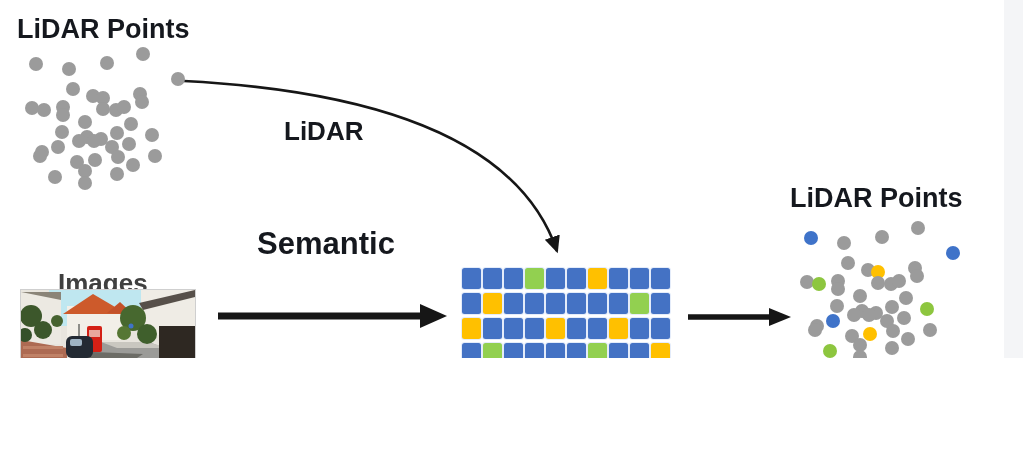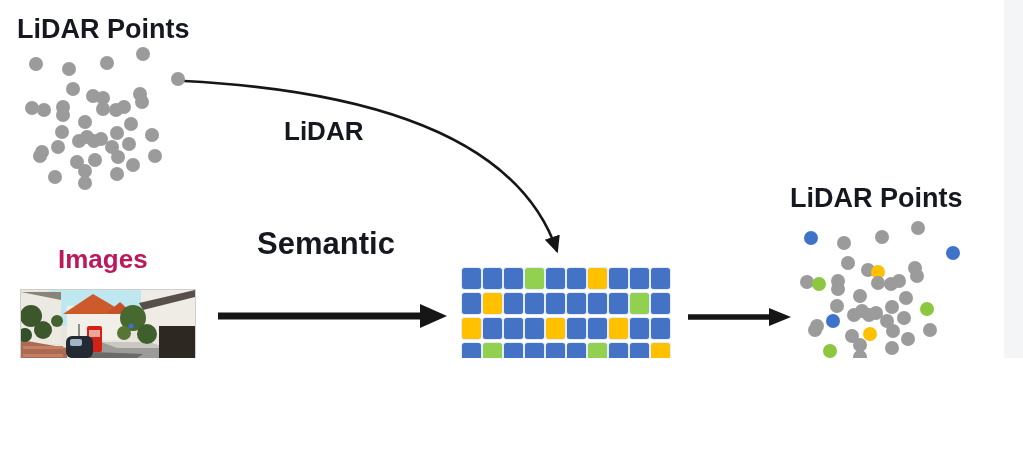--- a/index.html
+++ b/index.html
@@ -26,21 +26,21 @@
 </style>
 </head>
 <body>
 
 <div class="stage" style="background: rgb(255, 255, 255);">
 
   <div class="strip" style="background: rgb(244, 245, 247);"></div>
 
   <div class="label lbl-lidar-left" style="color: rgb(21, 24, 30);">LiDAR Points</div>
   <div class="label lbl-fusion" style="color: rgb(21, 24, 30);">LiDAR</div>
-  <div class="label lbl-images" style="color: #be185d;">Images</div>
+  <div class="label lbl-images" style="color: #404040; margin-top: 24px;">Images</div>
   <div class="label lbl-semantic" style="color: rgb(21, 24, 30);">
     <div>Semantic</div>
   </div>
   <div class="label lbl-lidar-right" style="color: rgb(21, 24, 30);">LiDAR Points</div>
   <div class="caption" style="color: rgb(34, 27, 21);">Figure 2. An Example of Early-Fusion</div>
 
   <svg class="arrows" width="1023" height="454" viewBox="0 0 1023 454">
     <defs>
       <marker id="ah" viewBox="0 0 16 16" refX="13" refY="8" markerWidth="18" markerHeight="18" orient="auto" markerUnits="userSpaceOnUse">
         <path d="M0,1 L15,8 L0,15 Z" class="arrow-fill" fill="#161616"></path>

